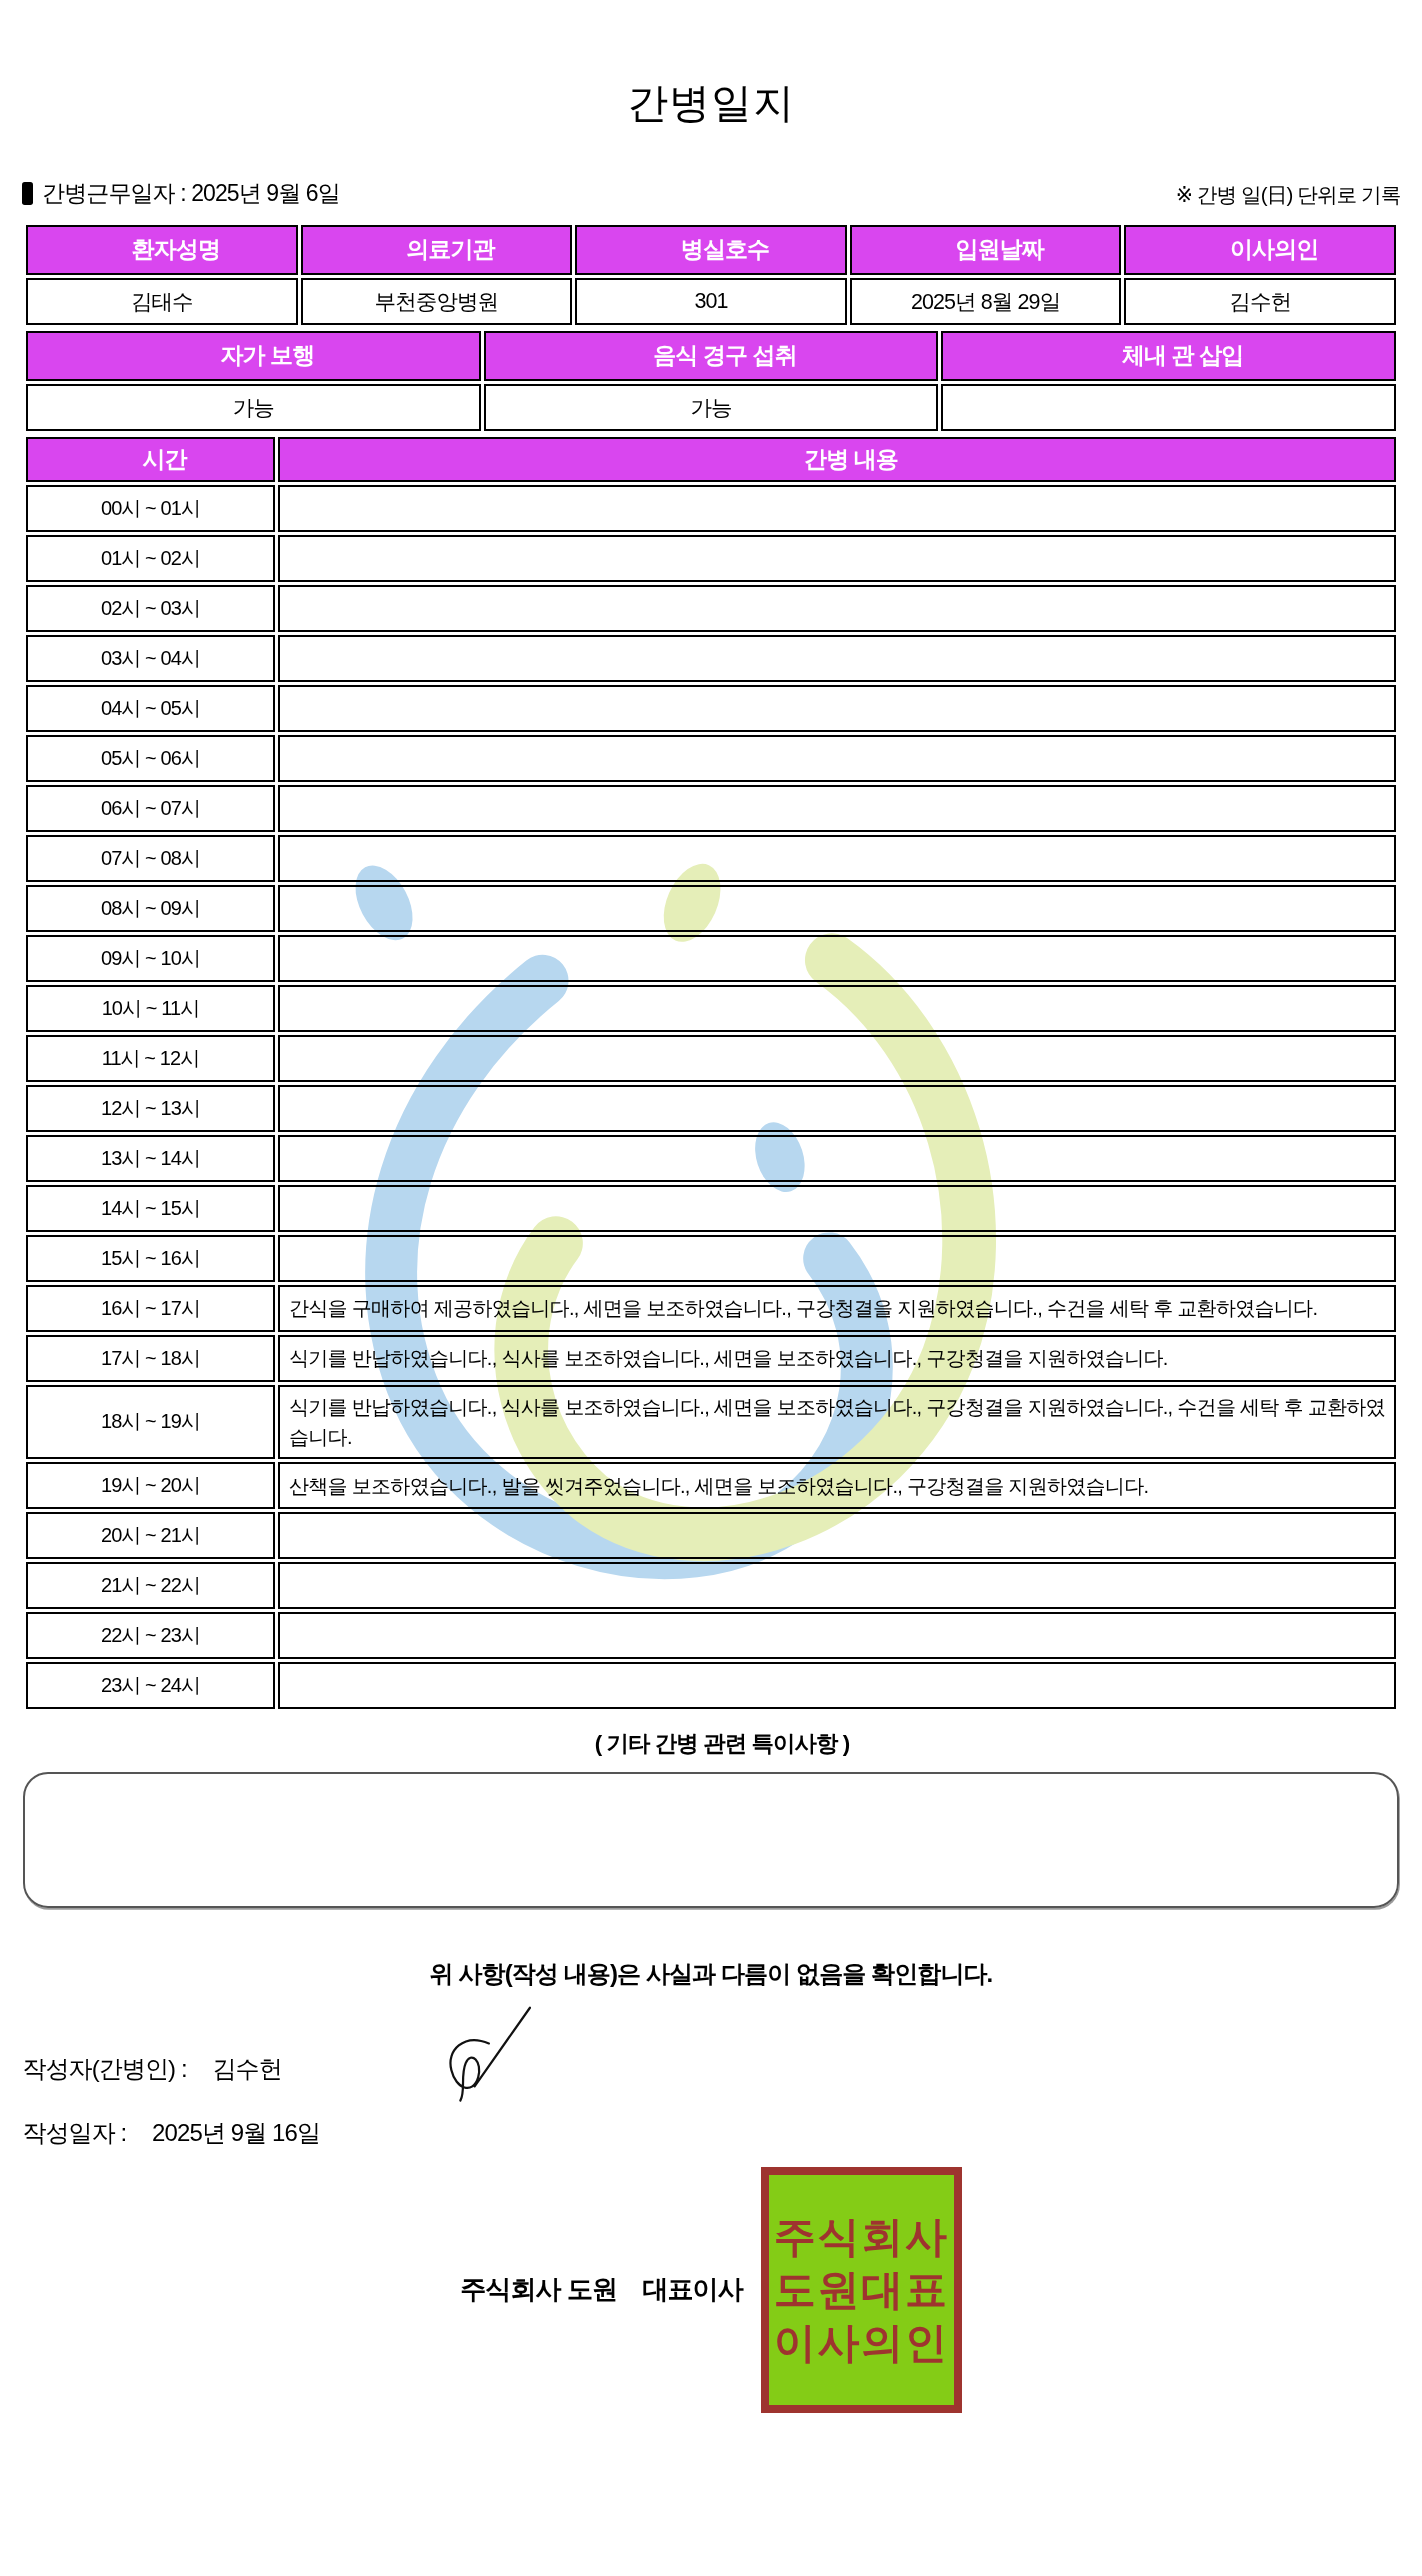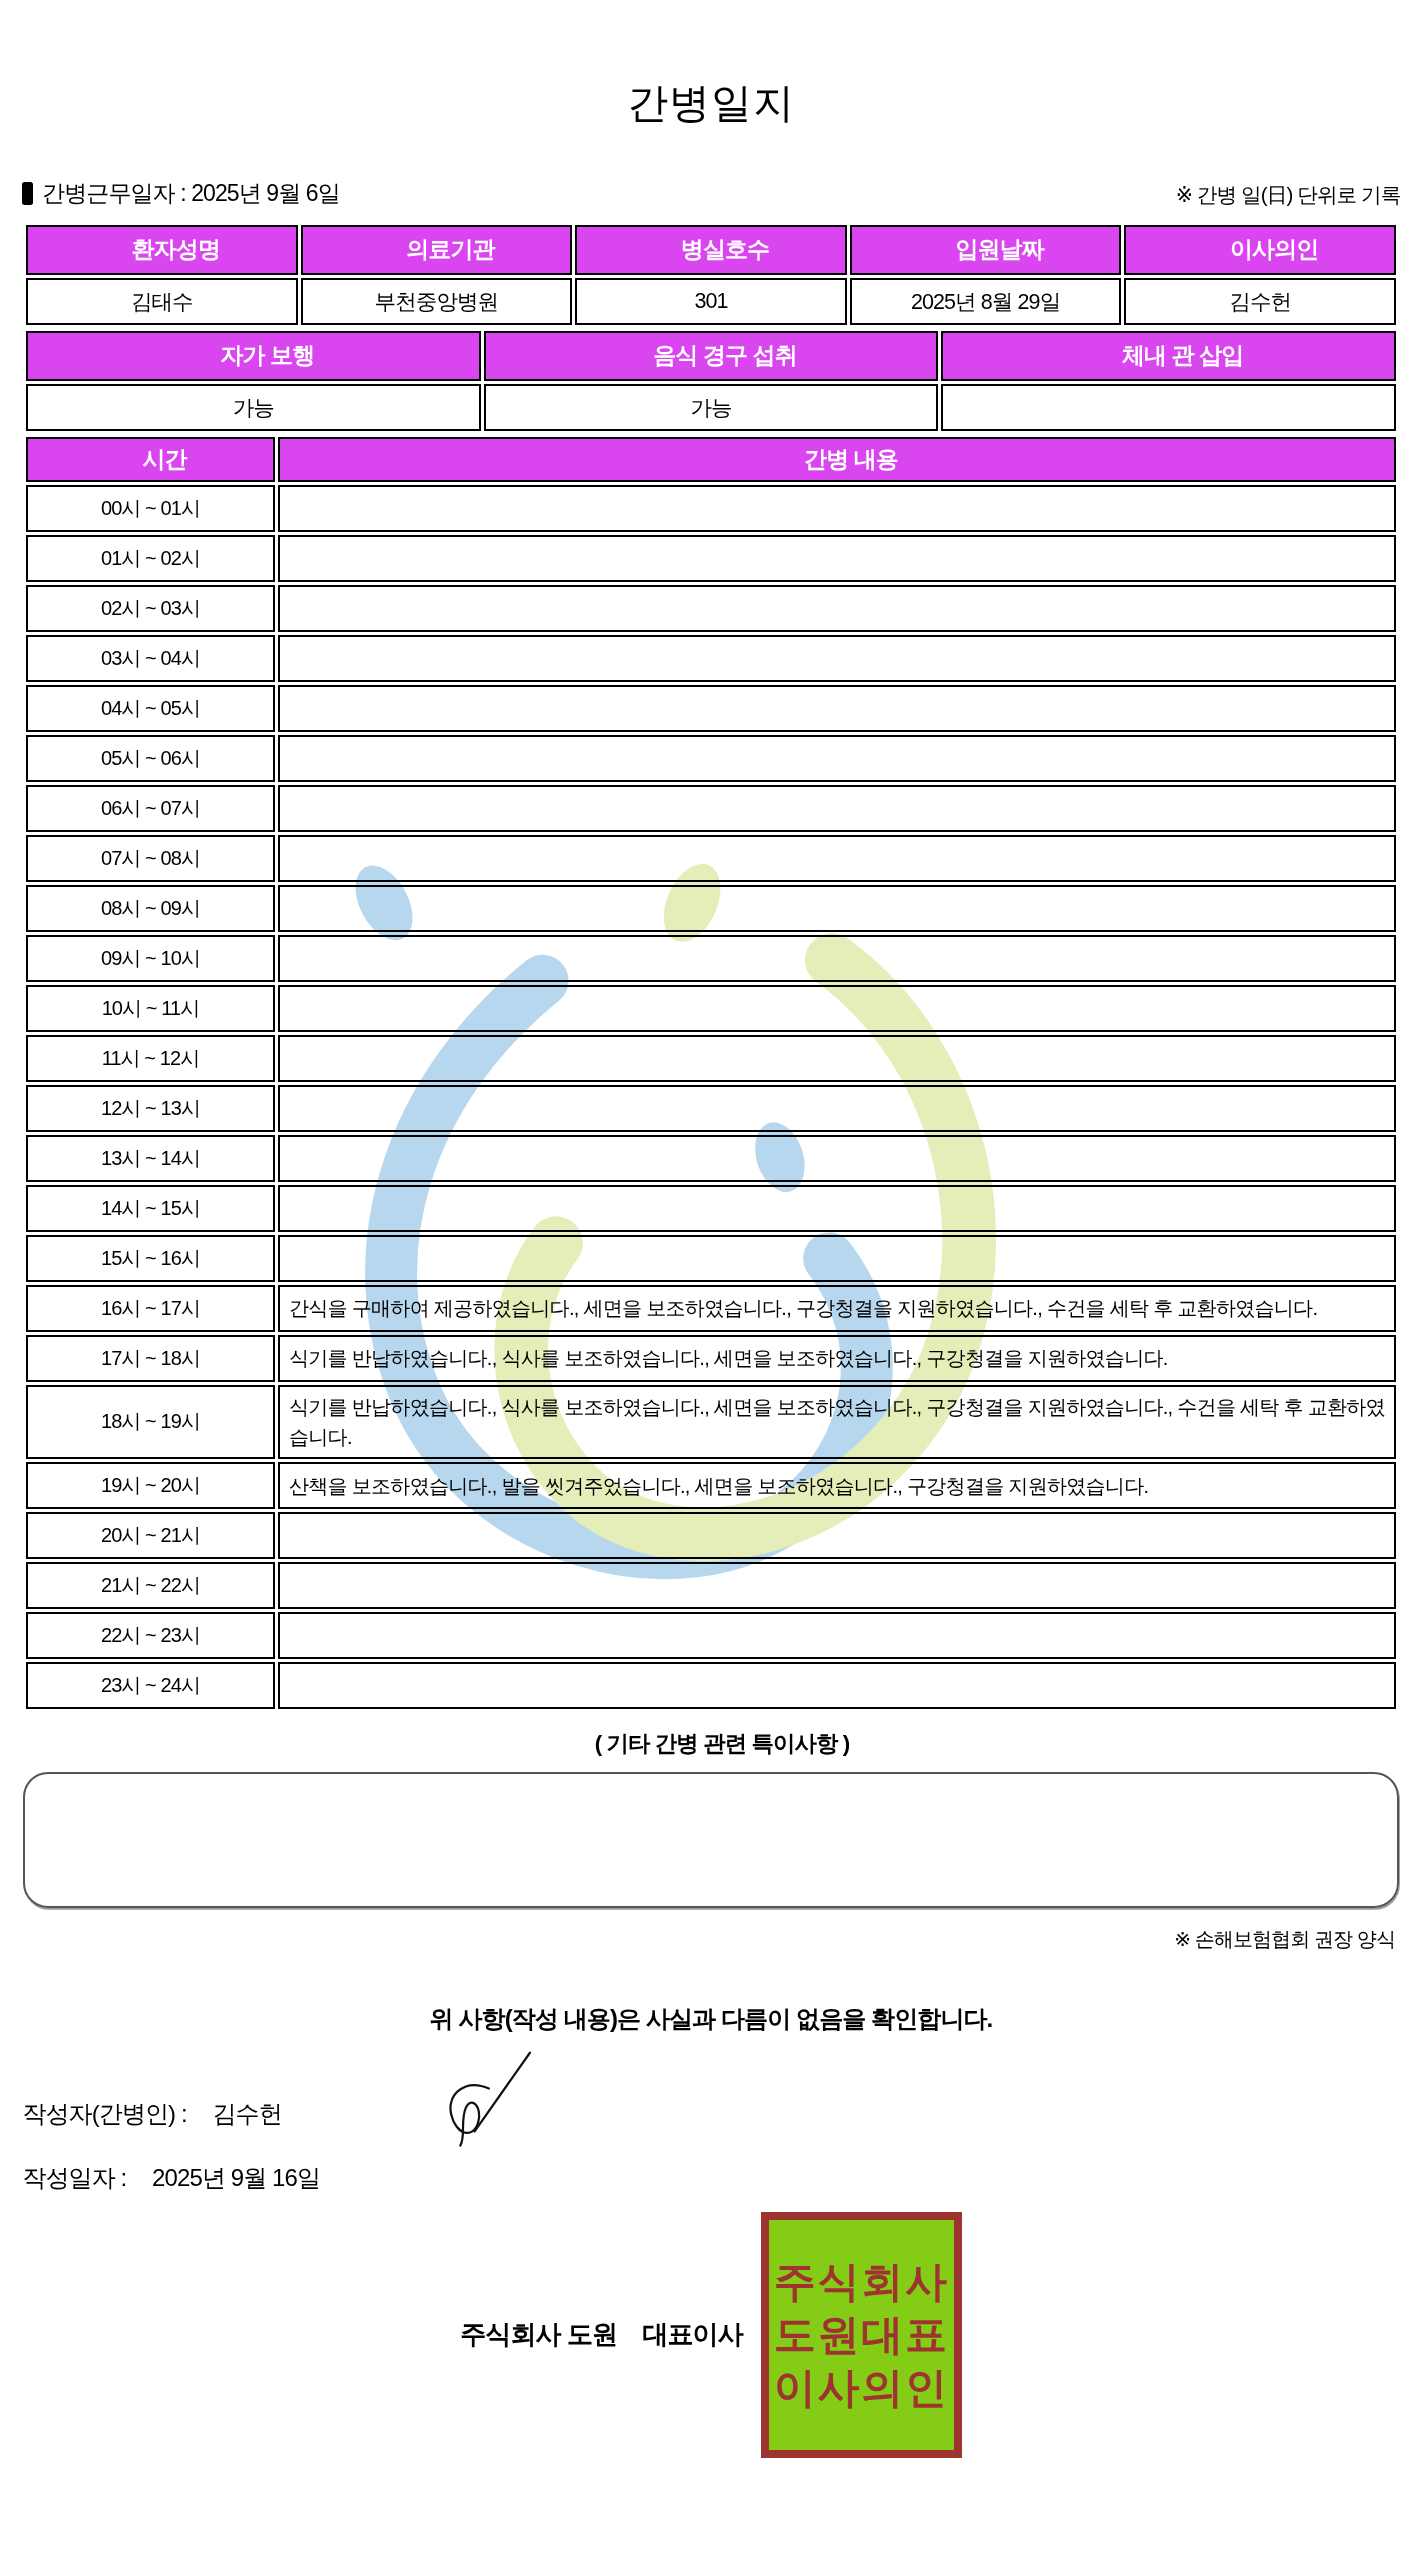--- a/index.html
+++ b/index.html
@@ -236,21 +236,20 @@
         </tr>
     <tr>
           <td class="time-cell">23시 ~ 24시</td>
           <td class="content-cell"></td>
         </tr>
   </tbody>
     </table>
 
   <div class="notes-title">( 기타 간병 관련 특이사항 )</div>
   <div class="notes-box"></div>
-  <div class="form-note">※ 손해보험협회 권장 양식</div>
 
   <div class="statement">위 사항(작성 내용)은 사실과 다름이 없음을 확인합니다.</div>
 
   <div class="writer-row">
     <span>작성자(간병인) : </span><span class="name">김수헌</span>
     <svg class="signature-svg" width="116" height="103" viewBox="0 0 130 115" xmlns="http://www.w3.org/2000/svg">
       <path d="M 112 4 L 50 92" fill="none" stroke="#111" stroke-width="2.5" stroke-linecap="round"></path>
       <path d="M 66 44 C 38 32, 18 52, 24 74 C 29 95, 48 102, 54 82 C 59 64, 46 52, 40 66 C 34 80, 40 98, 34 108" fill="none" stroke="#111" stroke-width="2.5" stroke-linecap="round"></path>
     </svg>
   </div>

